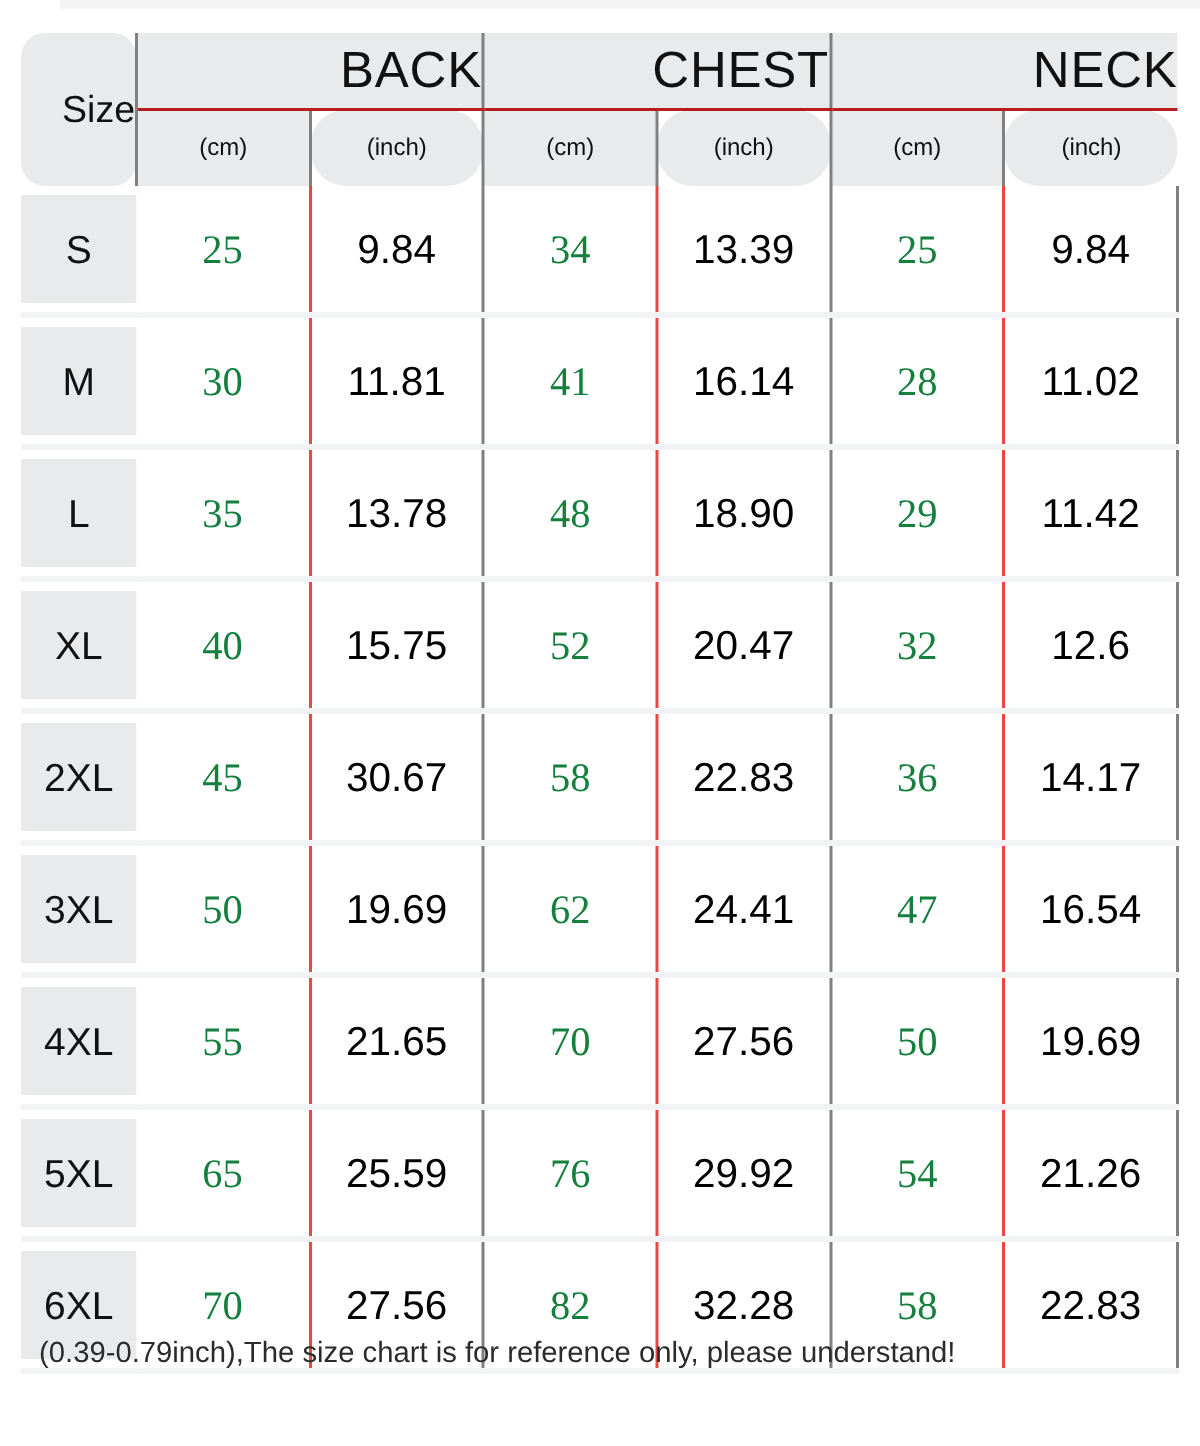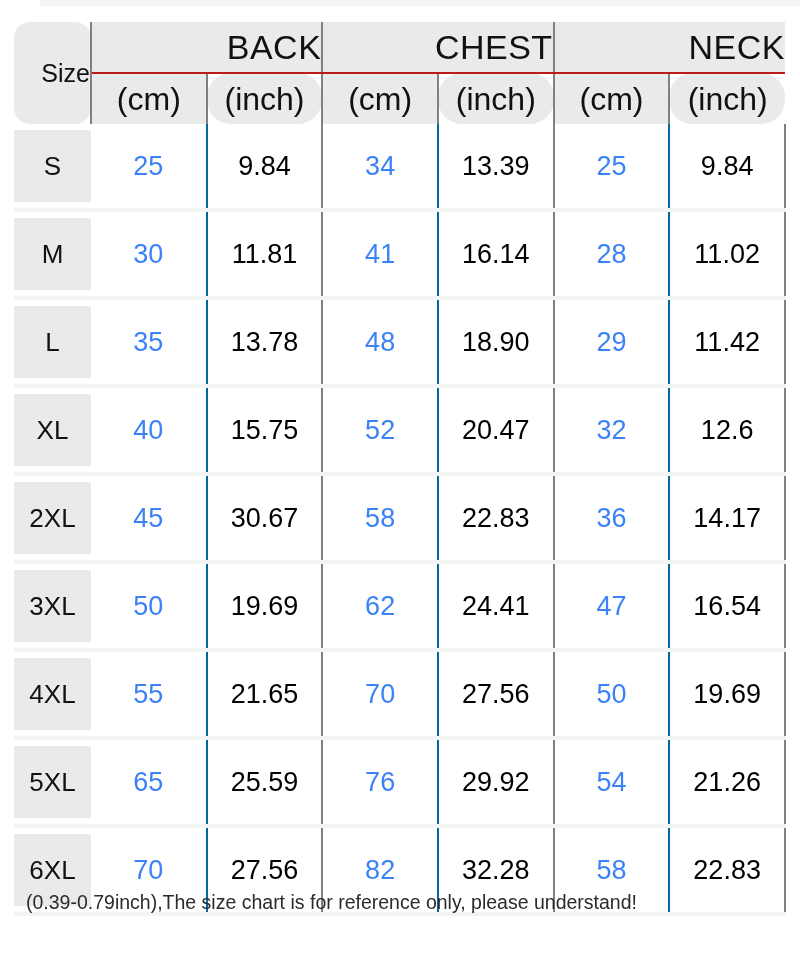--- a/index.html
+++ b/index.html
@@ -66,21 +66,21 @@
     text-align: right;
     vertical-align: middle;
     border-bottom: 2px solid #b91c1c;
   }
   th.group-head.gsep {
     border-right: 2px solid #808080;
   }
 
   th.unit-head {
     height: 50px;
-    font-size: 32px;
+    font-size: 16px;
     vertical-align: middle;
   }
   th.unit-head.vsep {
     border-right: 2px solid #808080;
   }
   th.unit-inch {
     color: #d8201f;
     border-radius: 24px;
   }
 
@@ -108,22 +108,23 @@
     align-items: center;
     justify-content: center;
     height: 72px;
     margin: 6px 0 6px 0;
     background: #e8eaec;
     font-size: 26px;
     color: #111111;
   }
 
   td.cm-cell {
-    color: #3b82f6;
-    border-right: 2px solid #0369a1;
+    color: #15803d;
+    border-right: 2px solid #ef4444;
+    font-family: Liberation Serif, serif;
   }
   td.inch-cell {
     color: #000000;
   }
   td.inch-cell.gsep {
     border-right: 2px solid #808080;
   }
   td.inch-cell.last {
     border-right: 2px solid #808080;
   }

